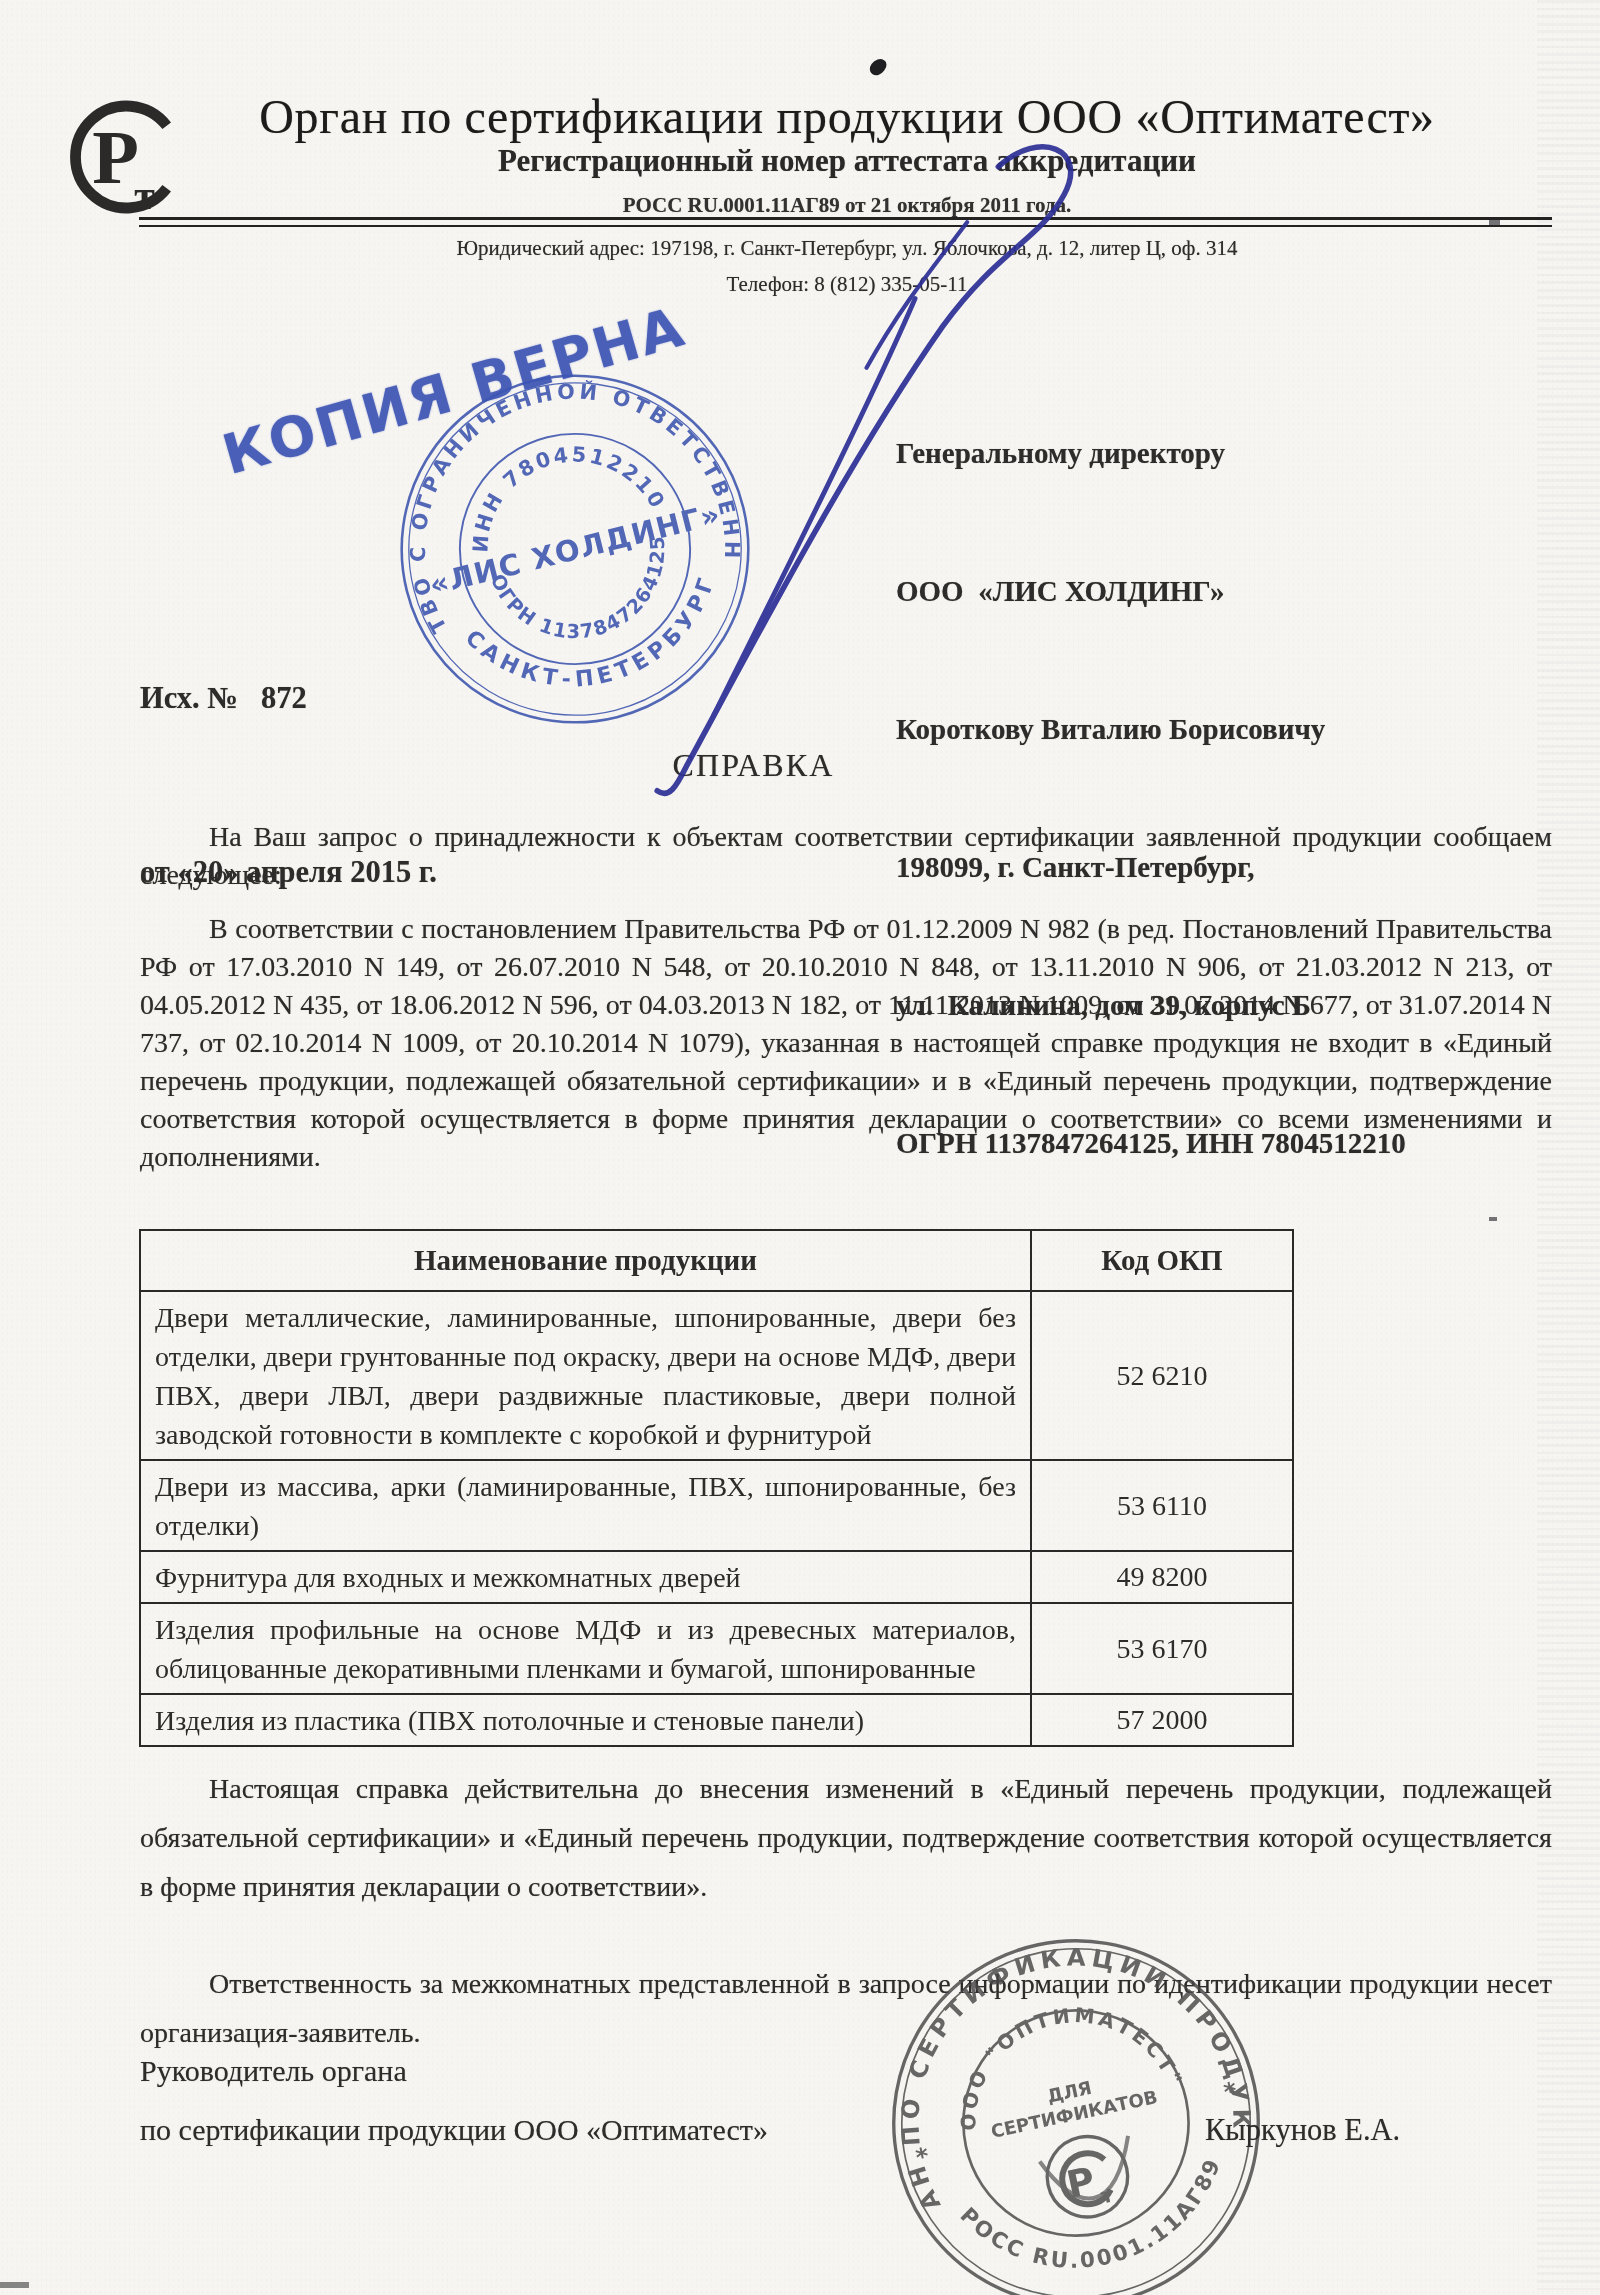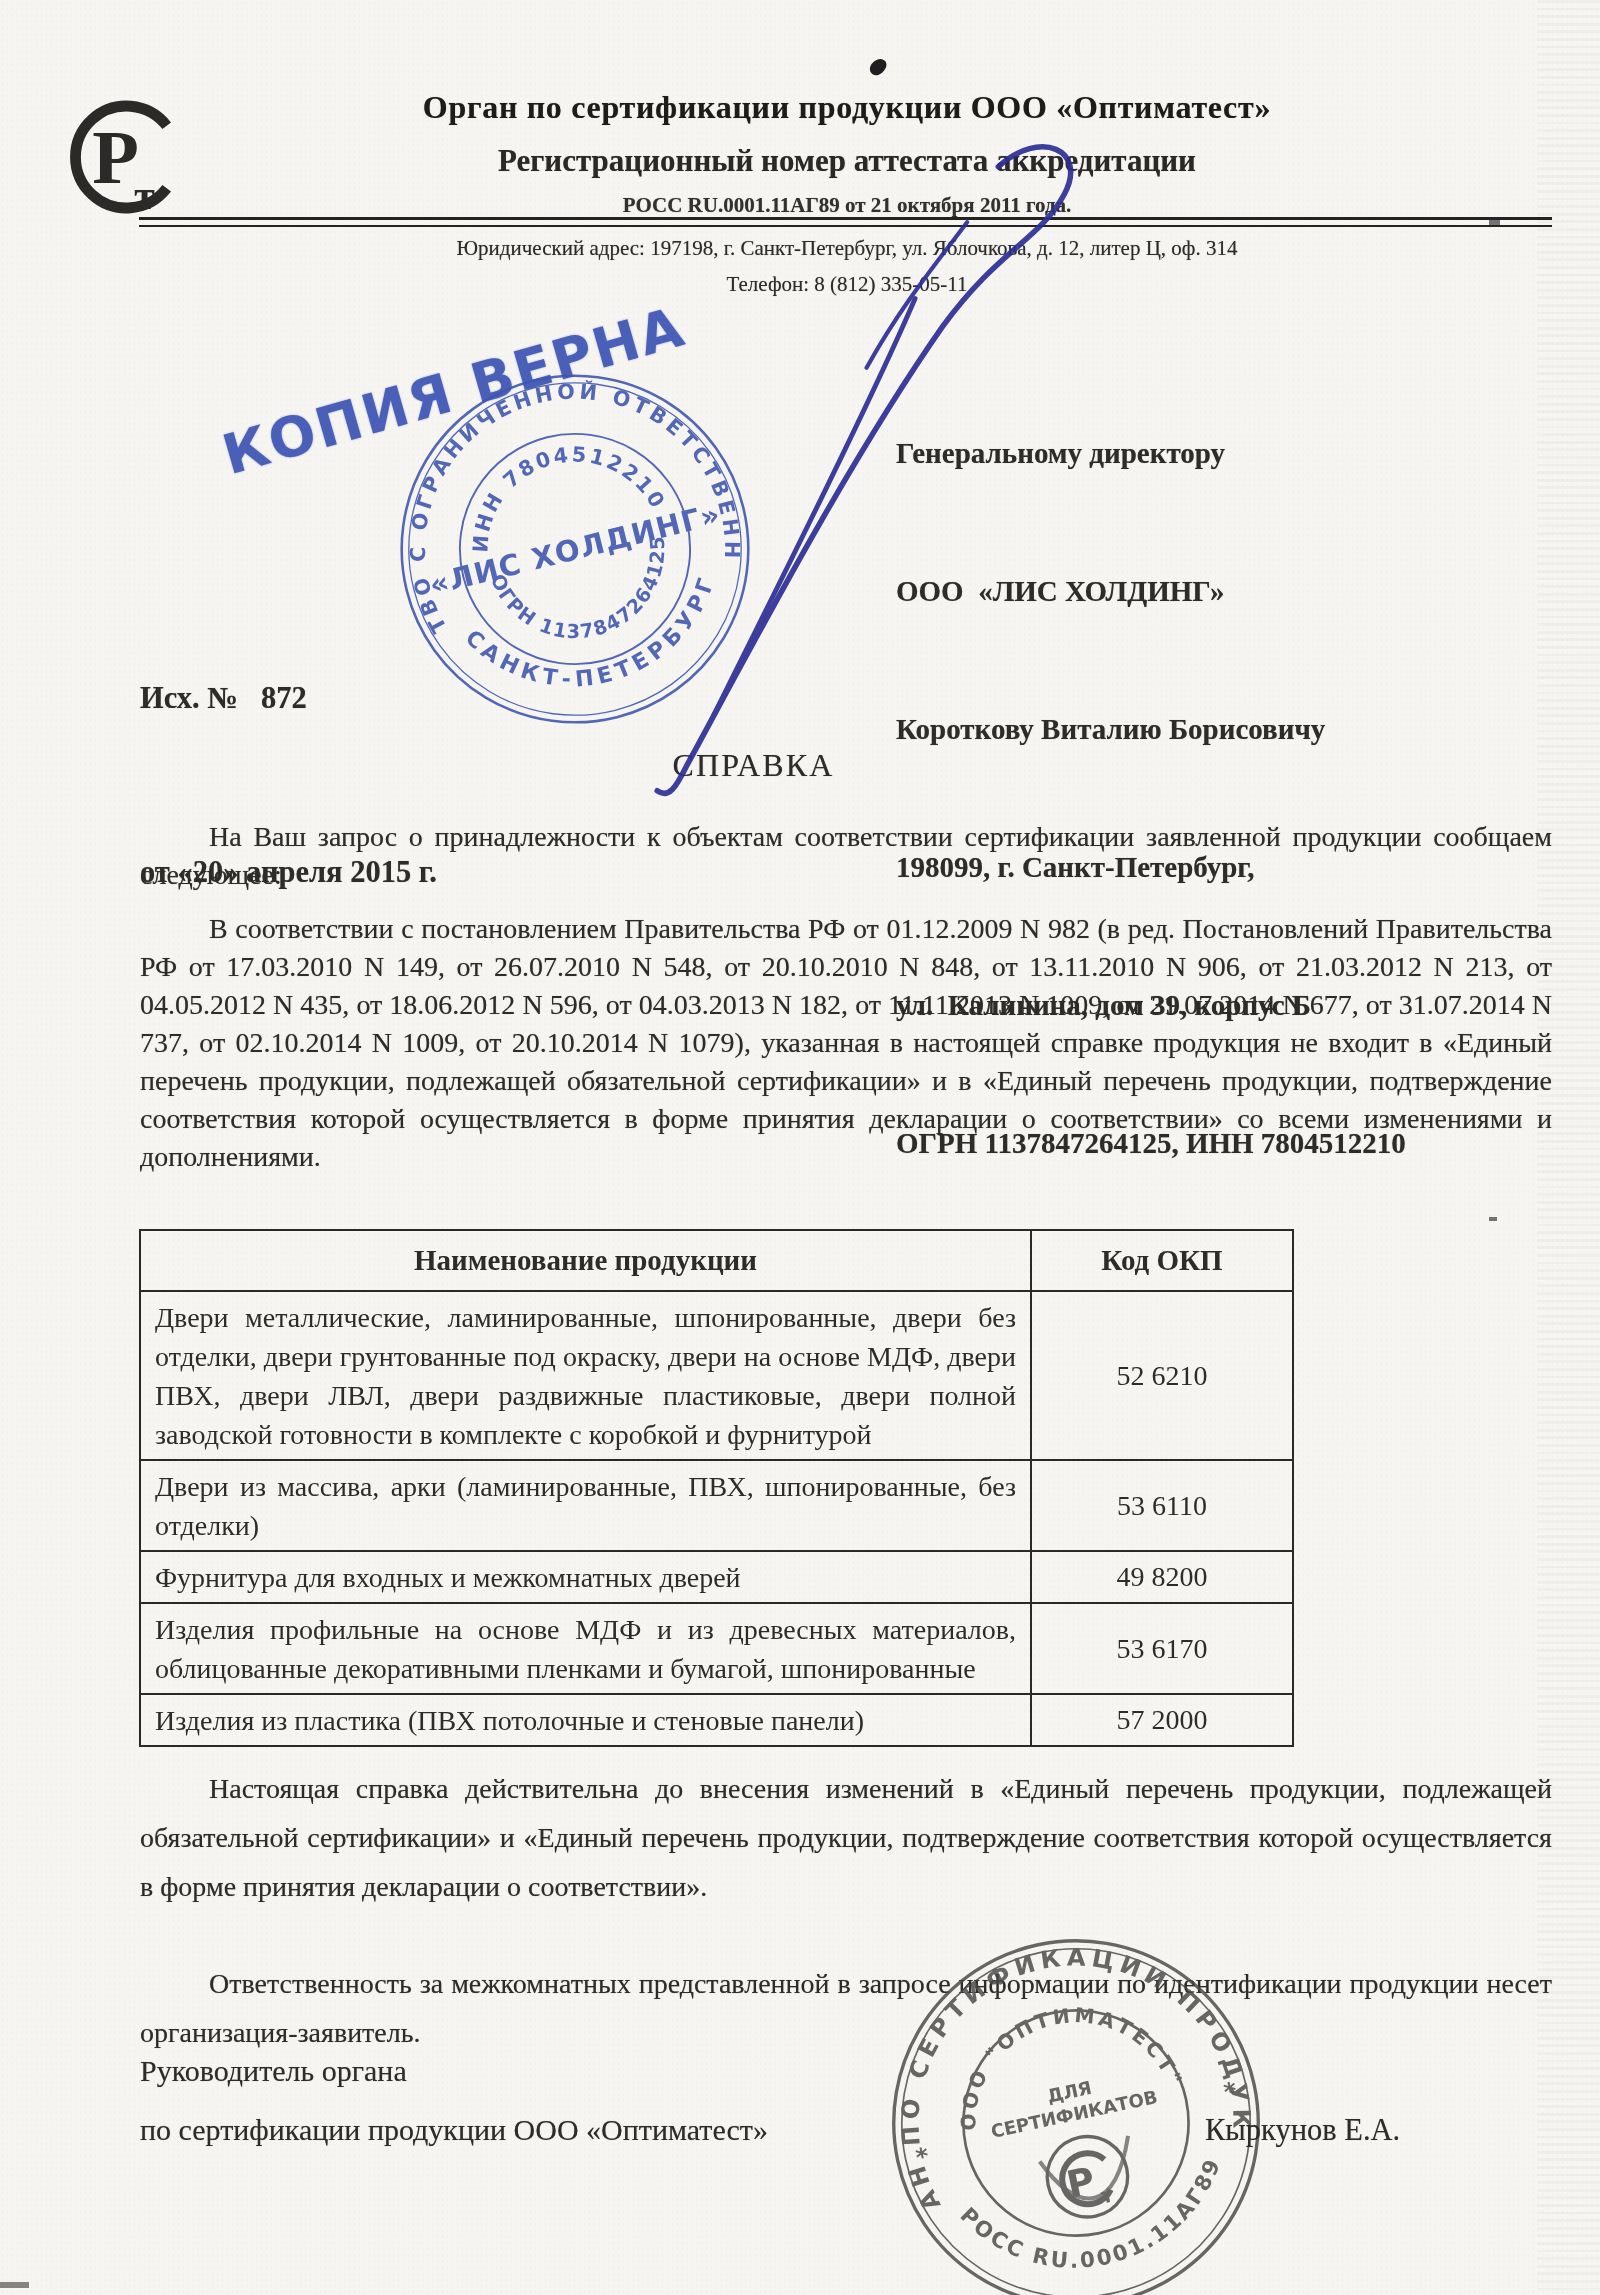--- a/index.html
+++ b/index.html
@@ -18,21 +18,21 @@
   }
   .right-noise{
     right:0;top:0;width:64px;height:100%;pointer-events:none;z-index:41;
     background:repeating-linear-gradient(180deg, rgba(110,110,120,.10) 0 2.8px, transparent 2.8px 7.6px);
     opacity:.5;
   }
   .edge-tick{background:rgba(45,45,50,.65); z-index:42;}
   
   .logo{left:68px; top:83px; z-index:2;}
   .hdr{left:159px; width:1376px; text-align:center; z-index:1;}
-  .org-title{top:89px; font-size:32px; font-weight:bold; letter-spacing:0.7px; color:#1d1c1b;}
+  .org-title{top:89px; font-size:48px; font-weight:normal; letter-spacing:0.7px; color:#1d1c1b;}
   .accr-label{top:143px; font-size:31px; font-weight:bold; color:#2a2928;}
   .accr-num{top:193px; font-size:21px; font-weight:bold; color:#33312f;}
   .rule{left:139px; top:217px; width:1413px; height:4.9px;
         border-top:3.5px solid #242322; border-bottom:2.1px solid #242322; z-index:1;}
   .addr{top:236px; font-size:21px;}
   .phone{top:272px; font-size:21px;}
   
   .recipient{left:896px; top:338px; width:666px; font-size:29px; font-weight:bold;
              line-height:46px; white-space:pre; z-index:3;}
   .outgoing{left:140px; top:553px; font-size:30.5px; font-weight:bold; line-height:58px;

